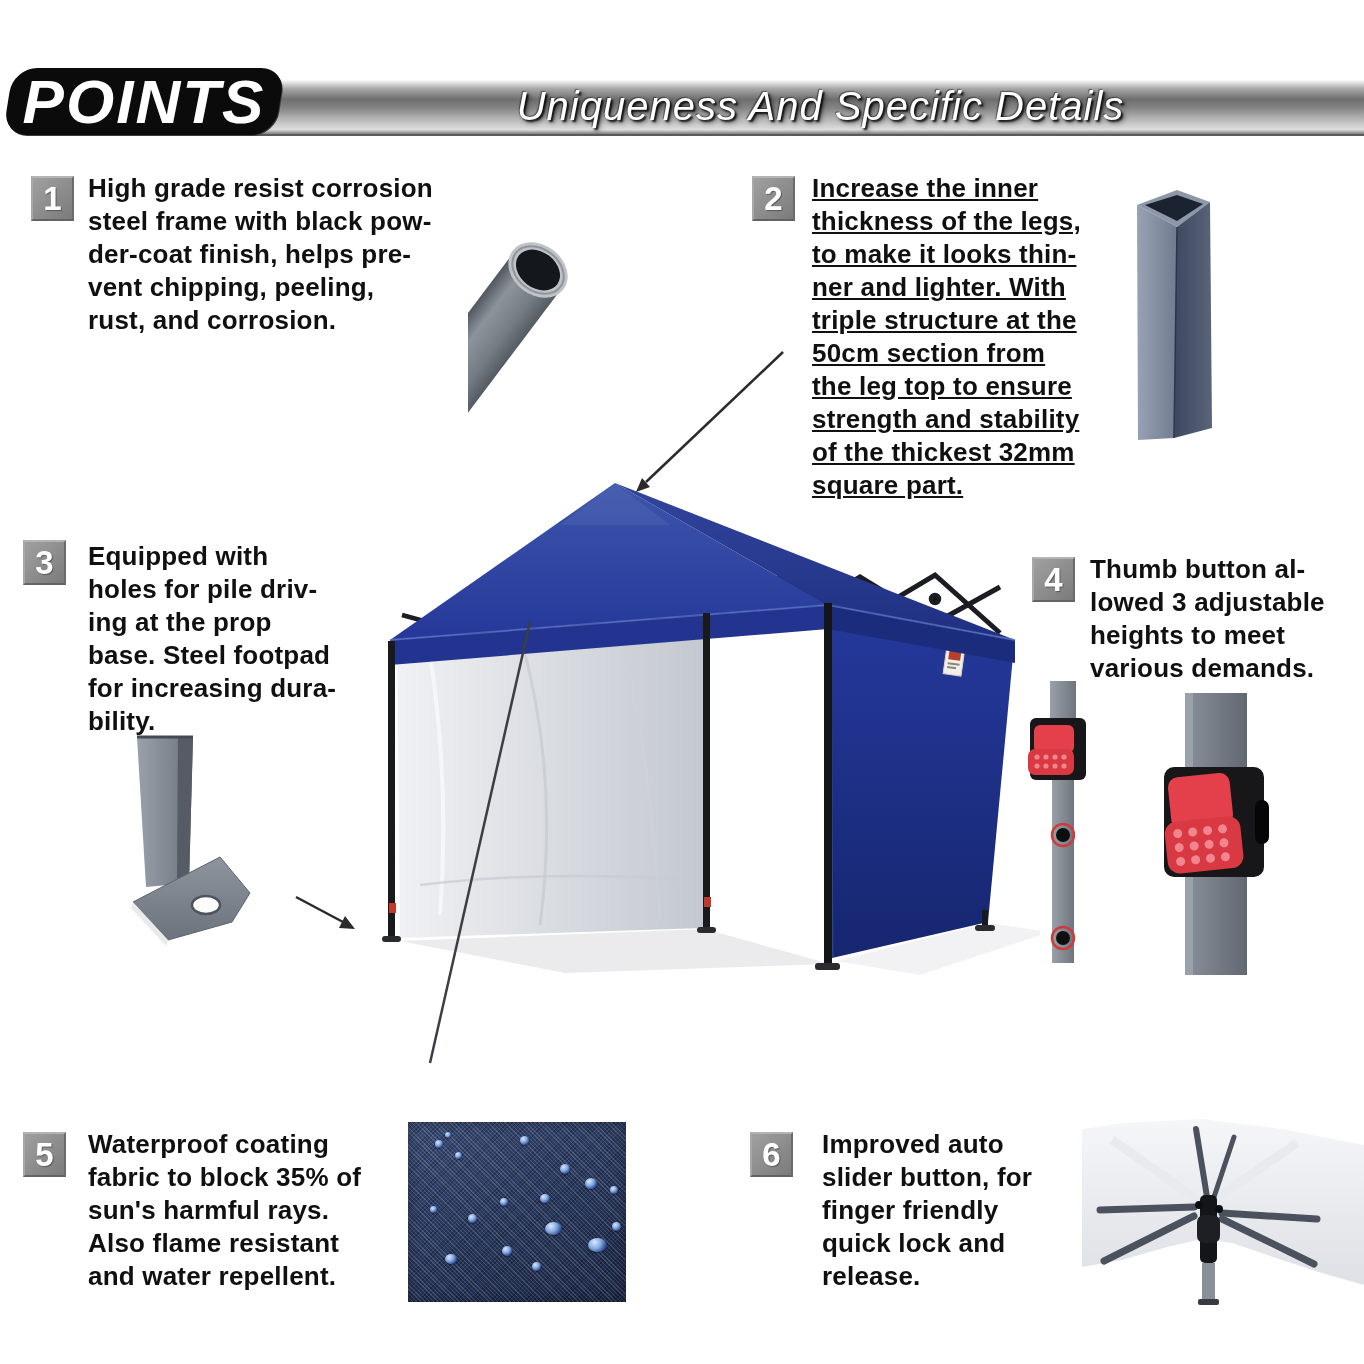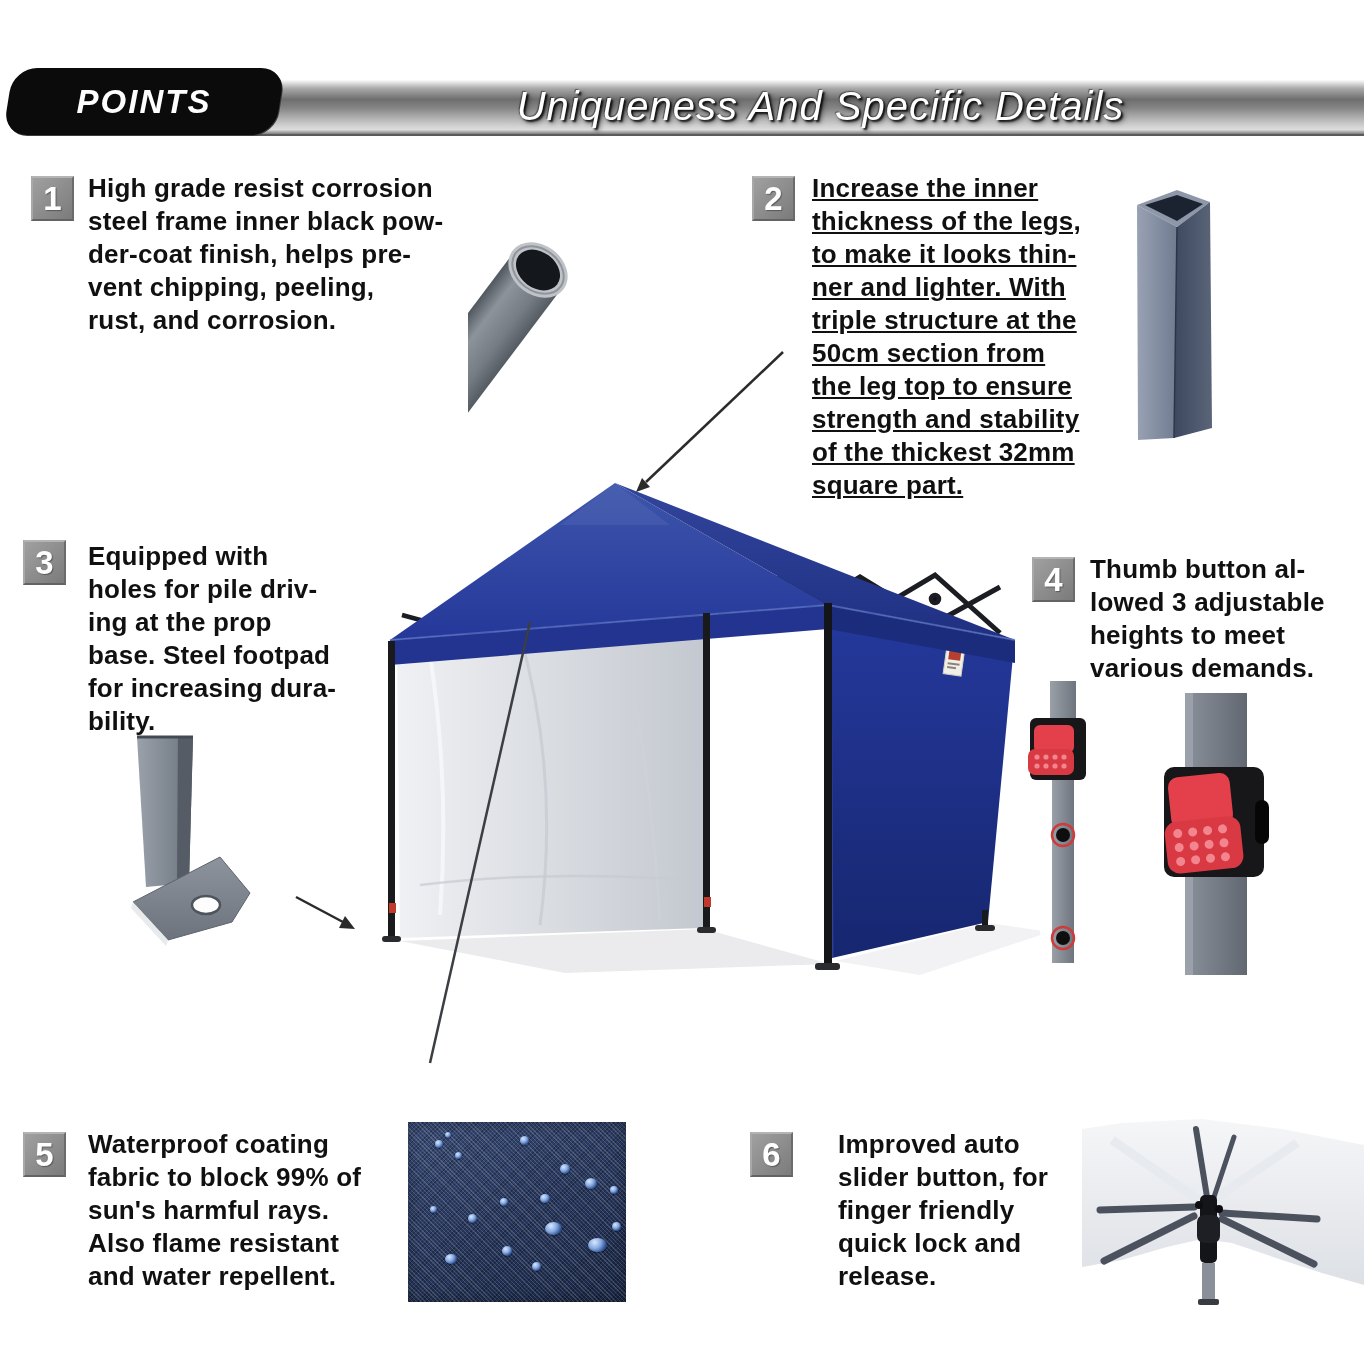--- a/index.html
+++ b/index.html
@@ -9,21 +9,21 @@
   
   .header-bar{position:absolute;left:40px;top:79px;right:0;height:54px;
     background:linear-gradient(to bottom,#fbfbfb 0%,#a8a8a8 16%,#6e6e6e 36%,
       #858585 52%,#ababab 68%,#cfcfcf 84%,#dcdcdc 92%,#7d7d7d 100%);
     border-top:1px solid #fff;box-shadow:0 2px 0 #5a5a5a;}
   .header-black{position:absolute;left:8px;top:68px;width:272px;height:67px;
     background:#0b0b0b;border-radius:24px;transform:skewX(-9deg);
     box-shadow:1px 1px 0 #3c3c3c;}
   .header-points{position:absolute;left:8px;top:68px;width:272px;height:67px;
     display:flex;align-items:center;justify-content:center;color:#fff;
-    font-size:33px;font-weight:bold;font-style:italic;letter-spacing:2px;}
+    font-size:62px;font-weight:bold;font-style:italic;letter-spacing:2px;}
   .header-title{position:absolute;left:285px;right:8px;top:79px;height:54px;
     display:flex;align-items:center;justify-content:center;color:#fff;
     font-size:40px;font-weight:normal;font-style:italic;letter-spacing:1px;
     text-shadow:2px 2px 2px rgba(0,0,0,.85),-1px -1px 1px rgba(0,0,0,.45),
       3px 3px 5px rgba(0,0,0,.5);}
 
   
   .badge{position:absolute;width:43px;height:45px;
     background:linear-gradient(135deg,#a0a0a0,#7b7b7b);
     border-top:2px solid #b4b4b4;border-left:2px solid #a8a8a8;
@@ -31,21 +31,21 @@
     box-sizing:border-box;color:#fff;font-weight:bold;font-size:33px;
     display:flex;align-items:center;justify-content:center;
     text-shadow:1px 1px 1px rgba(0,0,0,.35);}
   .ptext{position:absolute;font-weight:bold;font-size:26px;line-height:33px;
     color:#101010;white-space:pre-line;letter-spacing:.2px;}
   #p1-badge{left:31px;top:176px;} #p1-text{left:88px;top:172px;width:400px;}
   #p2-badge{left:752px;top:176px;} #p2-text{left:812px;top:172px;width:330px;text-decoration:underline;}
   #p3-badge{left:23px;top:540px;} #p3-text{left:88px;top:540px;width:320px;}
   #p4-badge{left:1032px;top:557px;} #p4-text{left:1090px;top:553px;width:280px;}
   #p5-badge{left:23px;top:1132px;} #p5-text{left:88px;top:1128px;width:360px;}
-  #p6-badge{left:750px;top:1132px;} #p6-text{left:822px;top:1128px;width:320px;margin-left:16px;}
+  #p6-badge{left:750px;top:1132px;} #p6-text{left:822px;top:1128px;width:320px;}
 
   
   .ill{position:absolute;}
   #tube-svg{left:468px;top:192px;}
   #square-tube-svg{left:1128px;top:178px;}
   #footpad-svg{left:98px;top:715px;}
   #thumb-svg{left:1012px;top:675px;}
   #tent-svg{left:360px;top:455px;}
   #underside-svg{left:1082px;top:1115px;}
   #lines-svg{left:0;top:0;z-index:5;pointer-events:none;}
@@ -64,21 +64,21 @@
 </head>
 <body>
 
 <div class="header-bar"></div>
 <div class="header-black"></div>
 <div class="header-points">POINTS</div>
 <div class="header-title">Uniqueness And Specific Details</div>
 
 <div class="badge" id="p1-badge">1</div>
 <div class="ptext" id="p1-text">High grade resist corrosion
-steel frame inner black pow-
+steel frame with black pow-
 der-coat finish, helps pre-
 vent chipping, peeling,
 rust, and corrosion.</div>
 
 <div class="badge" id="p2-badge">2</div>
 <div class="ptext" id="p2-text">Increase the inner
 thickness of the legs,
 to make it looks thin-
 ner and lighter. With
 triple structure at the
@@ -97,21 +97,21 @@
 bility.</div>
 
 <div class="badge" id="p4-badge">4</div>
 <div class="ptext" id="p4-text">Thumb button al-
 lowed 3 adjustable
 heights to meet
 various demands.</div>
 
 <div class="badge" id="p5-badge">5</div>
 <div class="ptext" id="p5-text">Waterproof coating
-fabric to block 99% of
+fabric to block 35% of
 sun's harmful rays.
 Also flame resistant
 and water repellent.</div>
 
 <div class="badge" id="p6-badge">6</div>
 <div class="ptext" id="p6-text">Improved auto
 slider button, for
 finger friendly
 quick lock and
 release.</div>

